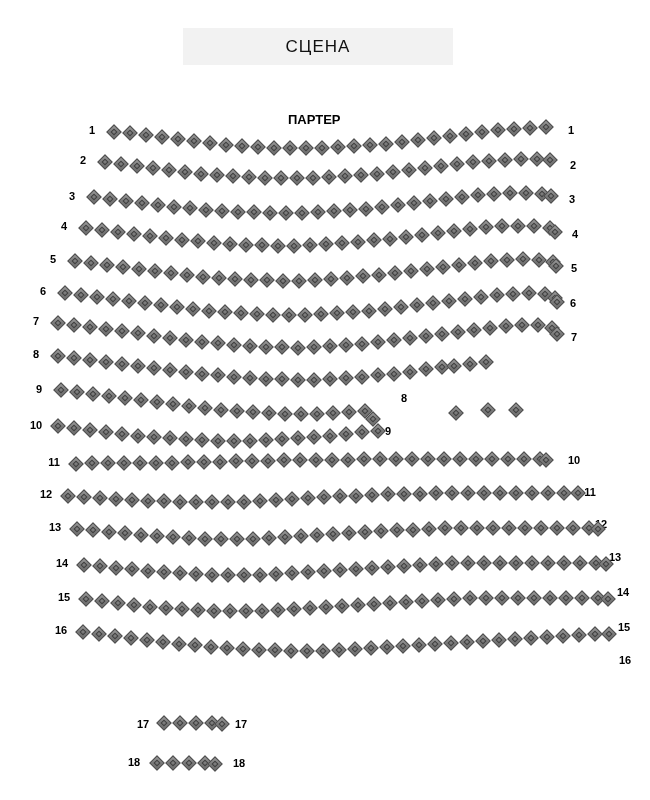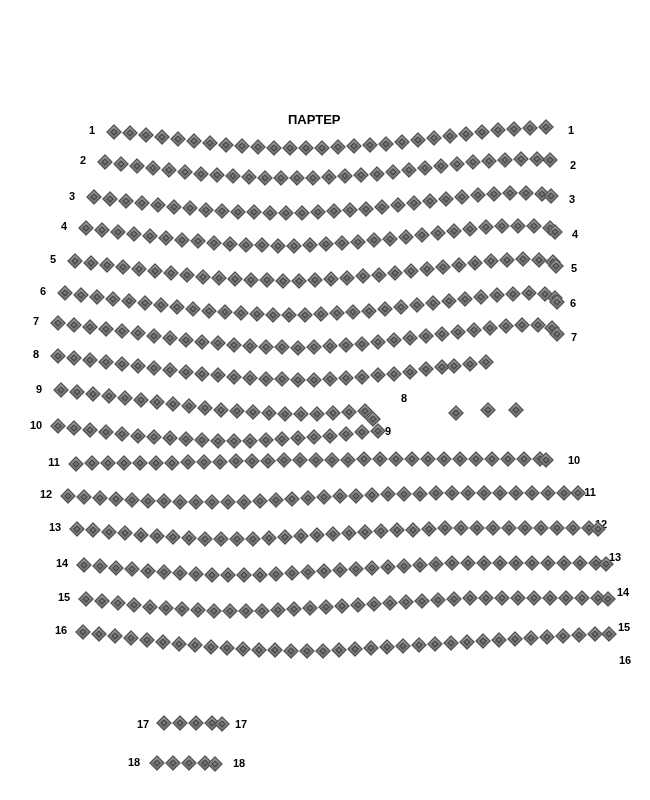--- a/index.html
+++ b/index.html
@@ -68,20 +68,23 @@
     right: 2px;
     bottom: 2px;
     border: 1px solid #3f3f3f;
     box-sizing: border-box;
   }
 </style>
 </head>
 <body>
 
 <div id="hall">
+  <div class="stage">
+    <span>СЦЕНА</span>
+  </div>
 <div class="zone-title" style="left: 288px; top: 112px;">ПАРТЕР</div>
     <div class="row-label" style="left: 92px; top: 130px;">1</div>
     <div class="row-label" style="left: 571px; top: 130px;">1</div>
     <div class="seat" style="left: 114px; top: 132px;"></div>
     <div class="seat" style="left: 130px; top: 133px;"></div>
     <div class="seat" style="left: 146px; top: 135px;"></div>
     <div class="seat" style="left: 162px; top: 137px;"></div>
     <div class="seat" style="left: 178px; top: 139px;"></div>
     <div class="seat" style="left: 194px; top: 141px;"></div>
     <div class="seat" style="left: 210px; top: 143px;"></div>

